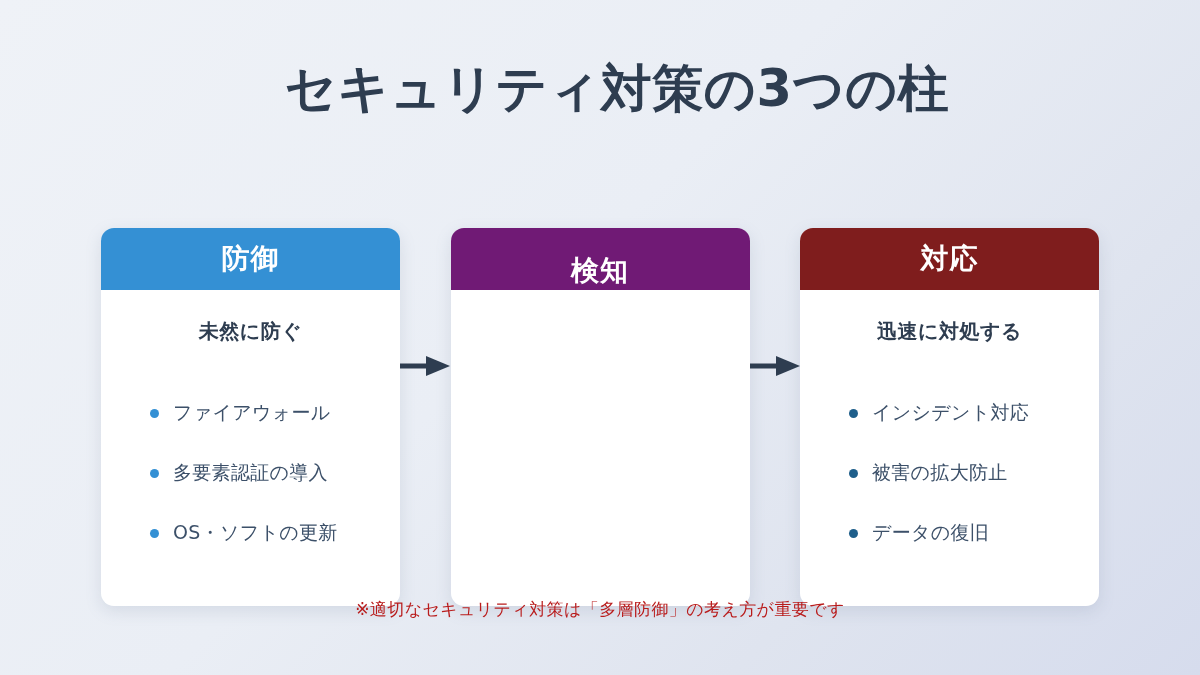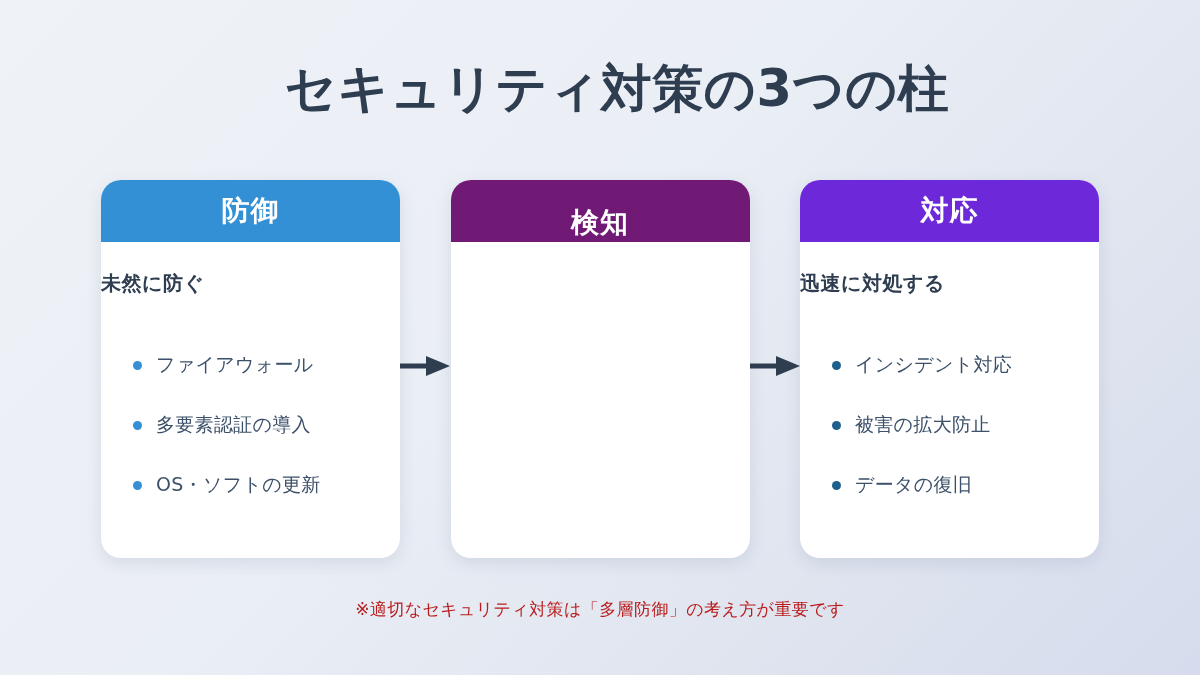--- a/index.html
+++ b/index.html
@@ -41,61 +41,62 @@
     display: flex;
     flex-direction: row;
     align-items: flex-start;
     justify-content: space-between;
   }
   .card {
     position: relative;
     width: 299px;
     height: 378px;
     background: #ffffff;
-    border-radius: 20px;
+    border-radius: 13px;
     box-shadow: 0 5px 16px rgba(110, 125, 155, 0.18);
     overflow: hidden;
     display: flex;
     flex-direction: column;
+    margin-top: 48px;
   }
   .card-header {
     height: 62px;
     flex: 0 0 62px;
     display: flex;
     align-items: center;
     justify-content: center;
     color: #ffffff;
     font-size: 28px;
     font-weight: bold;
     letter-spacing: 1px;
   }
   .card-body {
     flex: 1 1 auto;
     display: flex;
     flex-direction: column;
     padding: 0;
   }
   .card-subtitle {
     margin-top: 28px;
-    text-align: left;
+    text-align: center;
     font-size: 20px;
     font-weight: bold;
     color: #2e3d50;
     letter-spacing: 0.5px;
   }
   .card-list {
     margin: 0;
     padding: 0;
     list-style: none;
     margin-top: 38px;
   }
   .card-list li {
     display: flex;
     align-items: center;
-    padding-left: 32px;
+    padding-left: 49px;
     height: 60px;
     font-size: 19px;
     color: #3c5069;
     letter-spacing: 0.3px;
   }
   .bullet {
     width: 9px;
     height: 9px;
     border-radius: 50%;
     margin-right: 14px;
@@ -152,21 +153,21 @@
       </div>
     </div>
 
     <div class="card">
       <div class="card-header" style="background: #701a75; align-items: flex-end;">
         <span>検知</span>
       </div>
     </div>
 
     <div class="card">
-      <div class="card-header" style="background: #6d28d9;">
+      <div class="card-header" style="background: #7f1d1d;">
         <span>対応</span>
       </div>
       <div class="card-body">
         <div class="card-subtitle">迅速に対処する</div>
         <ul class="card-list">
           <li>
             <span class="bullet" style="background: rgb(31, 95, 139);"></span>
             <span>インシデント対応</span>
           </li>
           <li>

